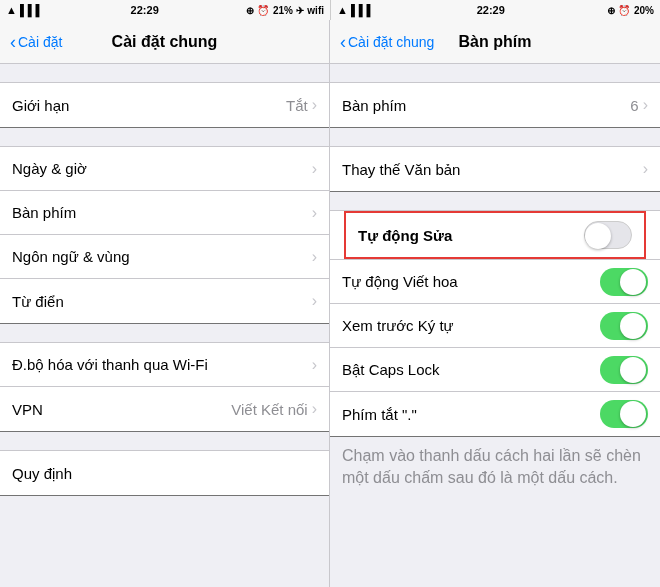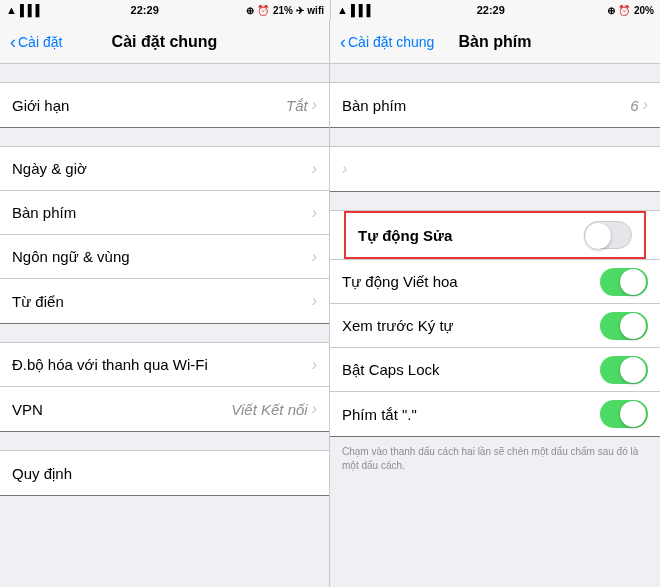--- a/index.html
+++ b/index.html
@@ -120,21 +120,20 @@
     .settings-row-label {
       font-size: 15px;
       color: #000;
     }
     .settings-row-right {
       display: flex;
       align-items: center;
       gap: 4px;
       color: #8e8e93;
       font-size: 15px;
-      font-style: italic;
     }
     .chevron-right {
       color: #c7c7cc;
       font-size: 16px;
     }
 
     
     .toggle {
       width: 48px;
       height: 28px;
@@ -162,21 +161,21 @@
     }
     .toggle.on .toggle-knob {
       left: 20px;
     }
     .toggle.off .toggle-knob {
       left: 0px;
     }
 
     .footnote {
       padding: 8px 12px;
-      font-size: 10px;
+      font-size: 16px;
       color: #8e8e93;
       line-height: 1.4;
     }
   </style>
 </head>
 <body>
 
 <div class="status-bars">
 
   <div class="status-bar">
@@ -303,20 +302,21 @@
         <div class="settings-row-right">
           <span>6</span>
           <span class="chevron-right">›</span>
         </div>
       </div>
     </div>
 
     <div class="spacer"></div>
     <div class="settings-group">
       <div class="settings-row">
+        <span class="settings-row-label">Thay thế Văn bản</span>
         <div class="settings-row-right">
           <span class="chevron-right">›</span>
         </div>
       </div>
     </div>
 
     <div class="spacer"></div>
     <div class="settings-group">
 
       <div style="border: 2px solid #e53935; margin: 0 14px; font-weight: bold;">

